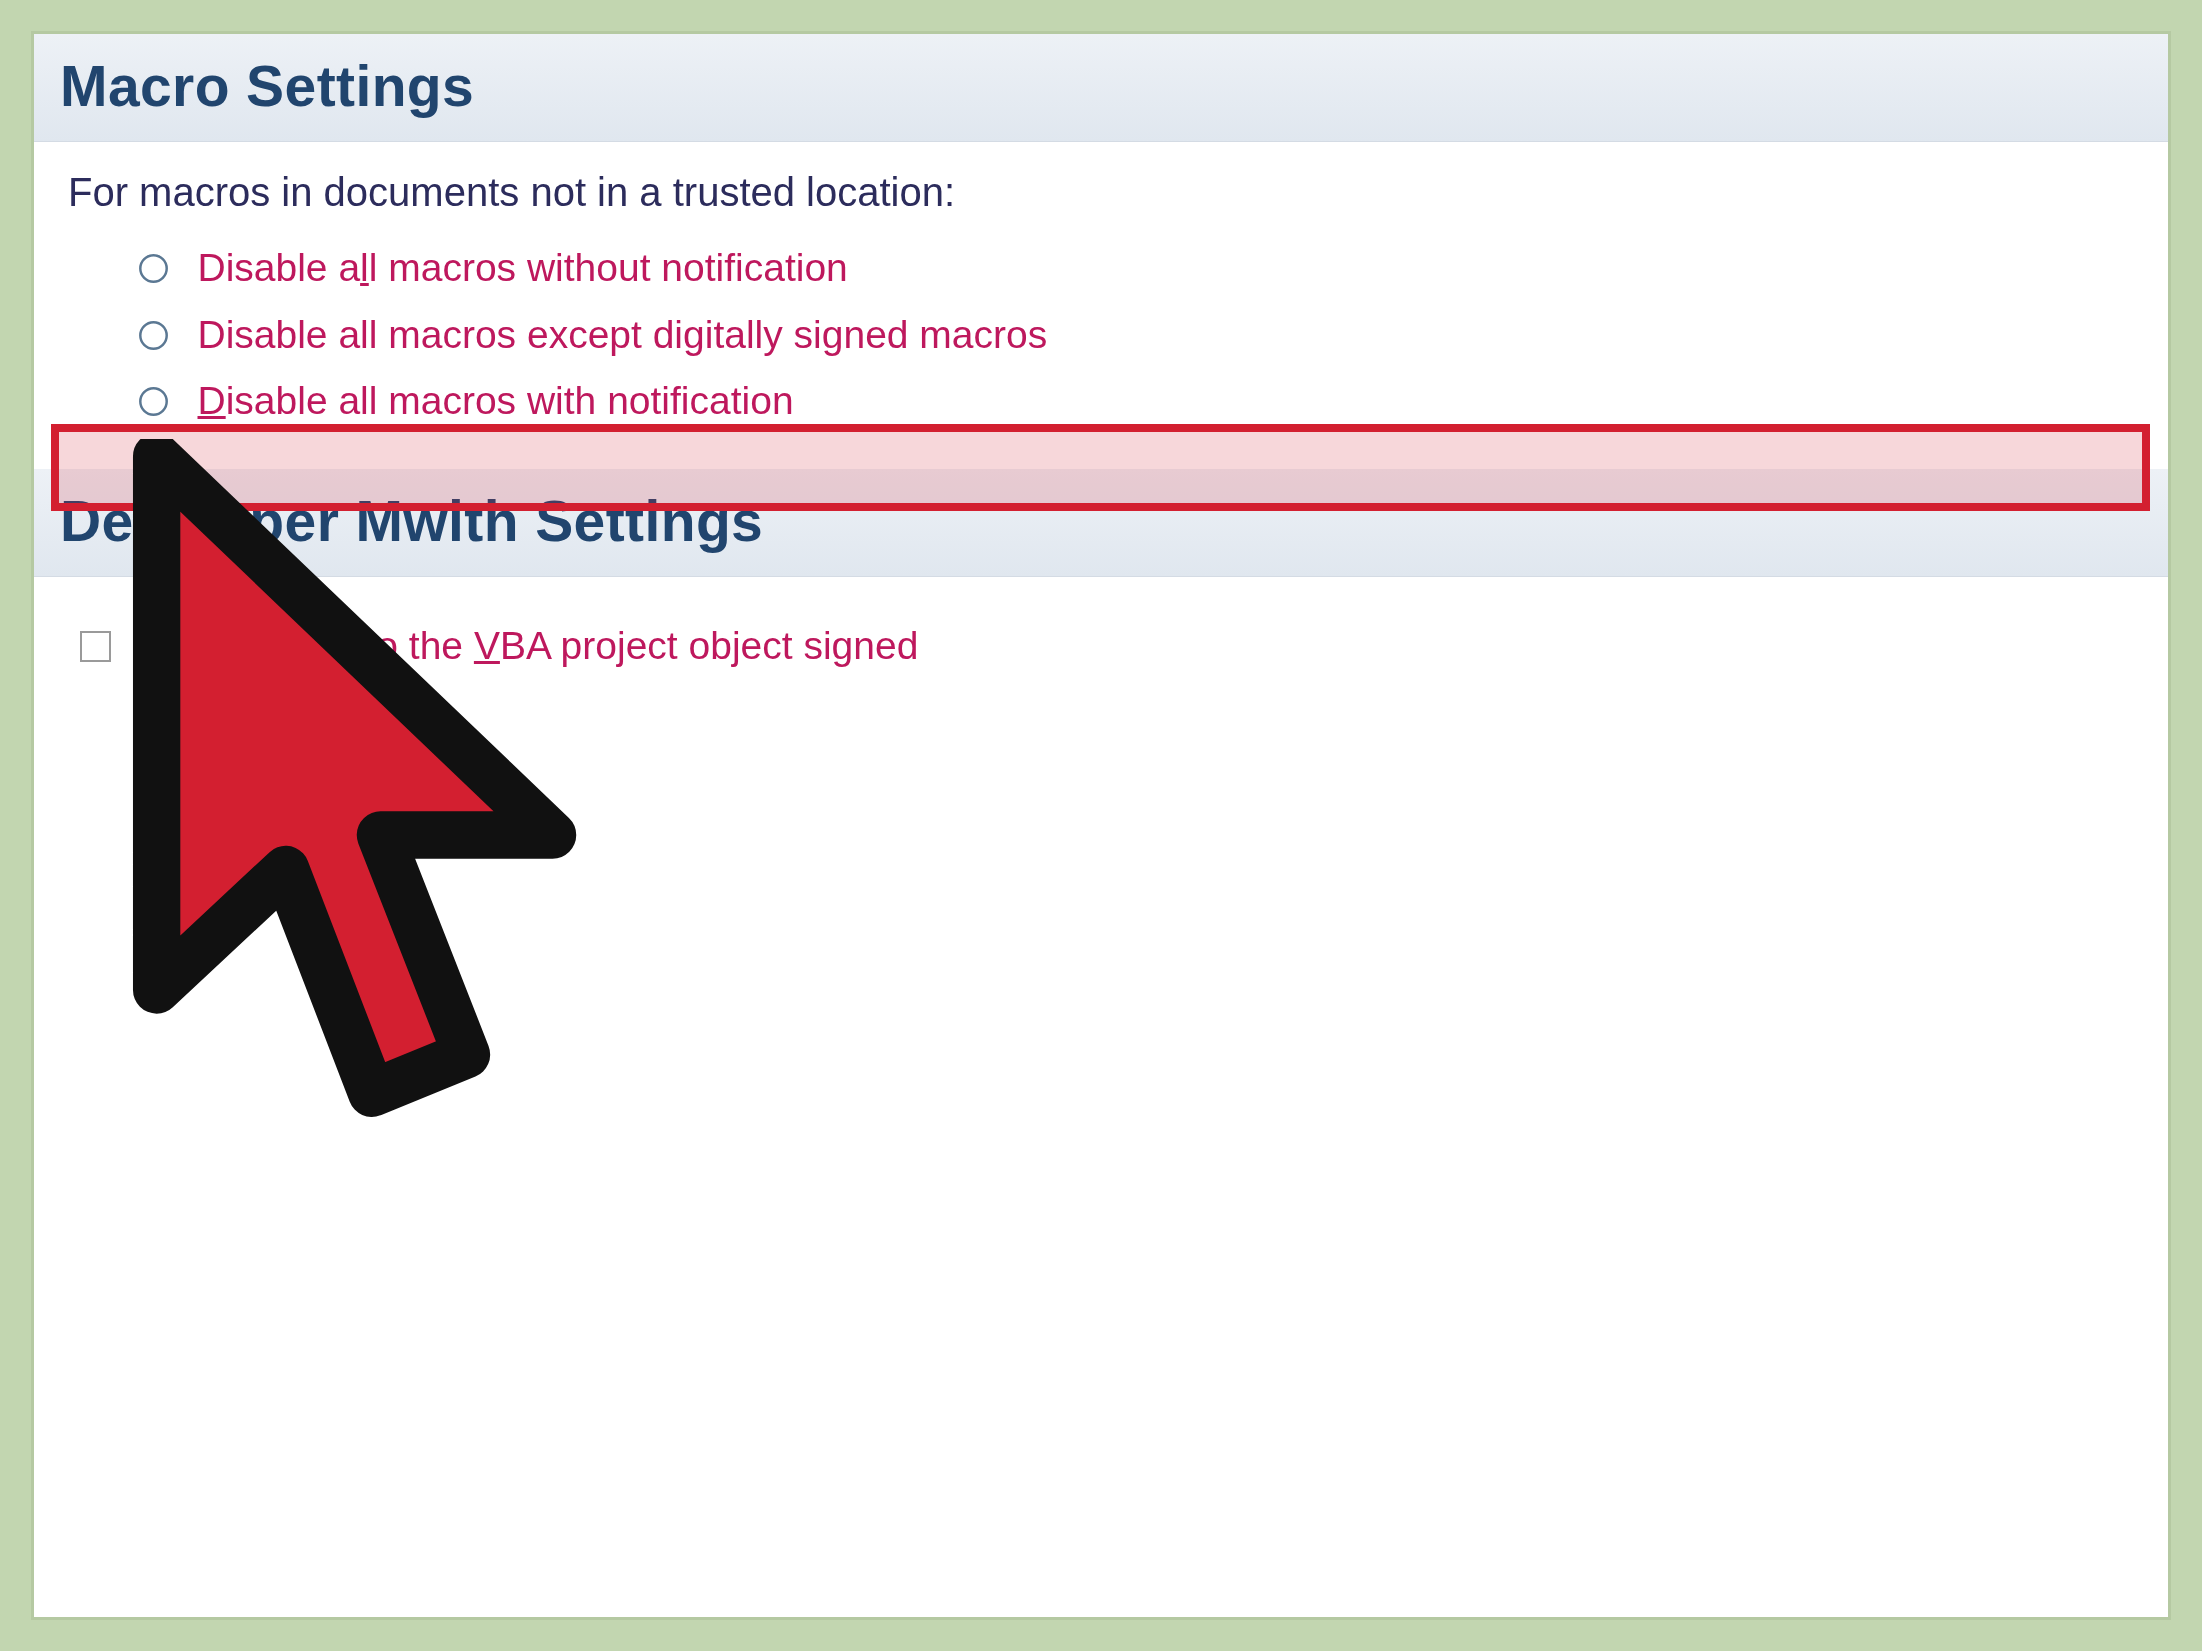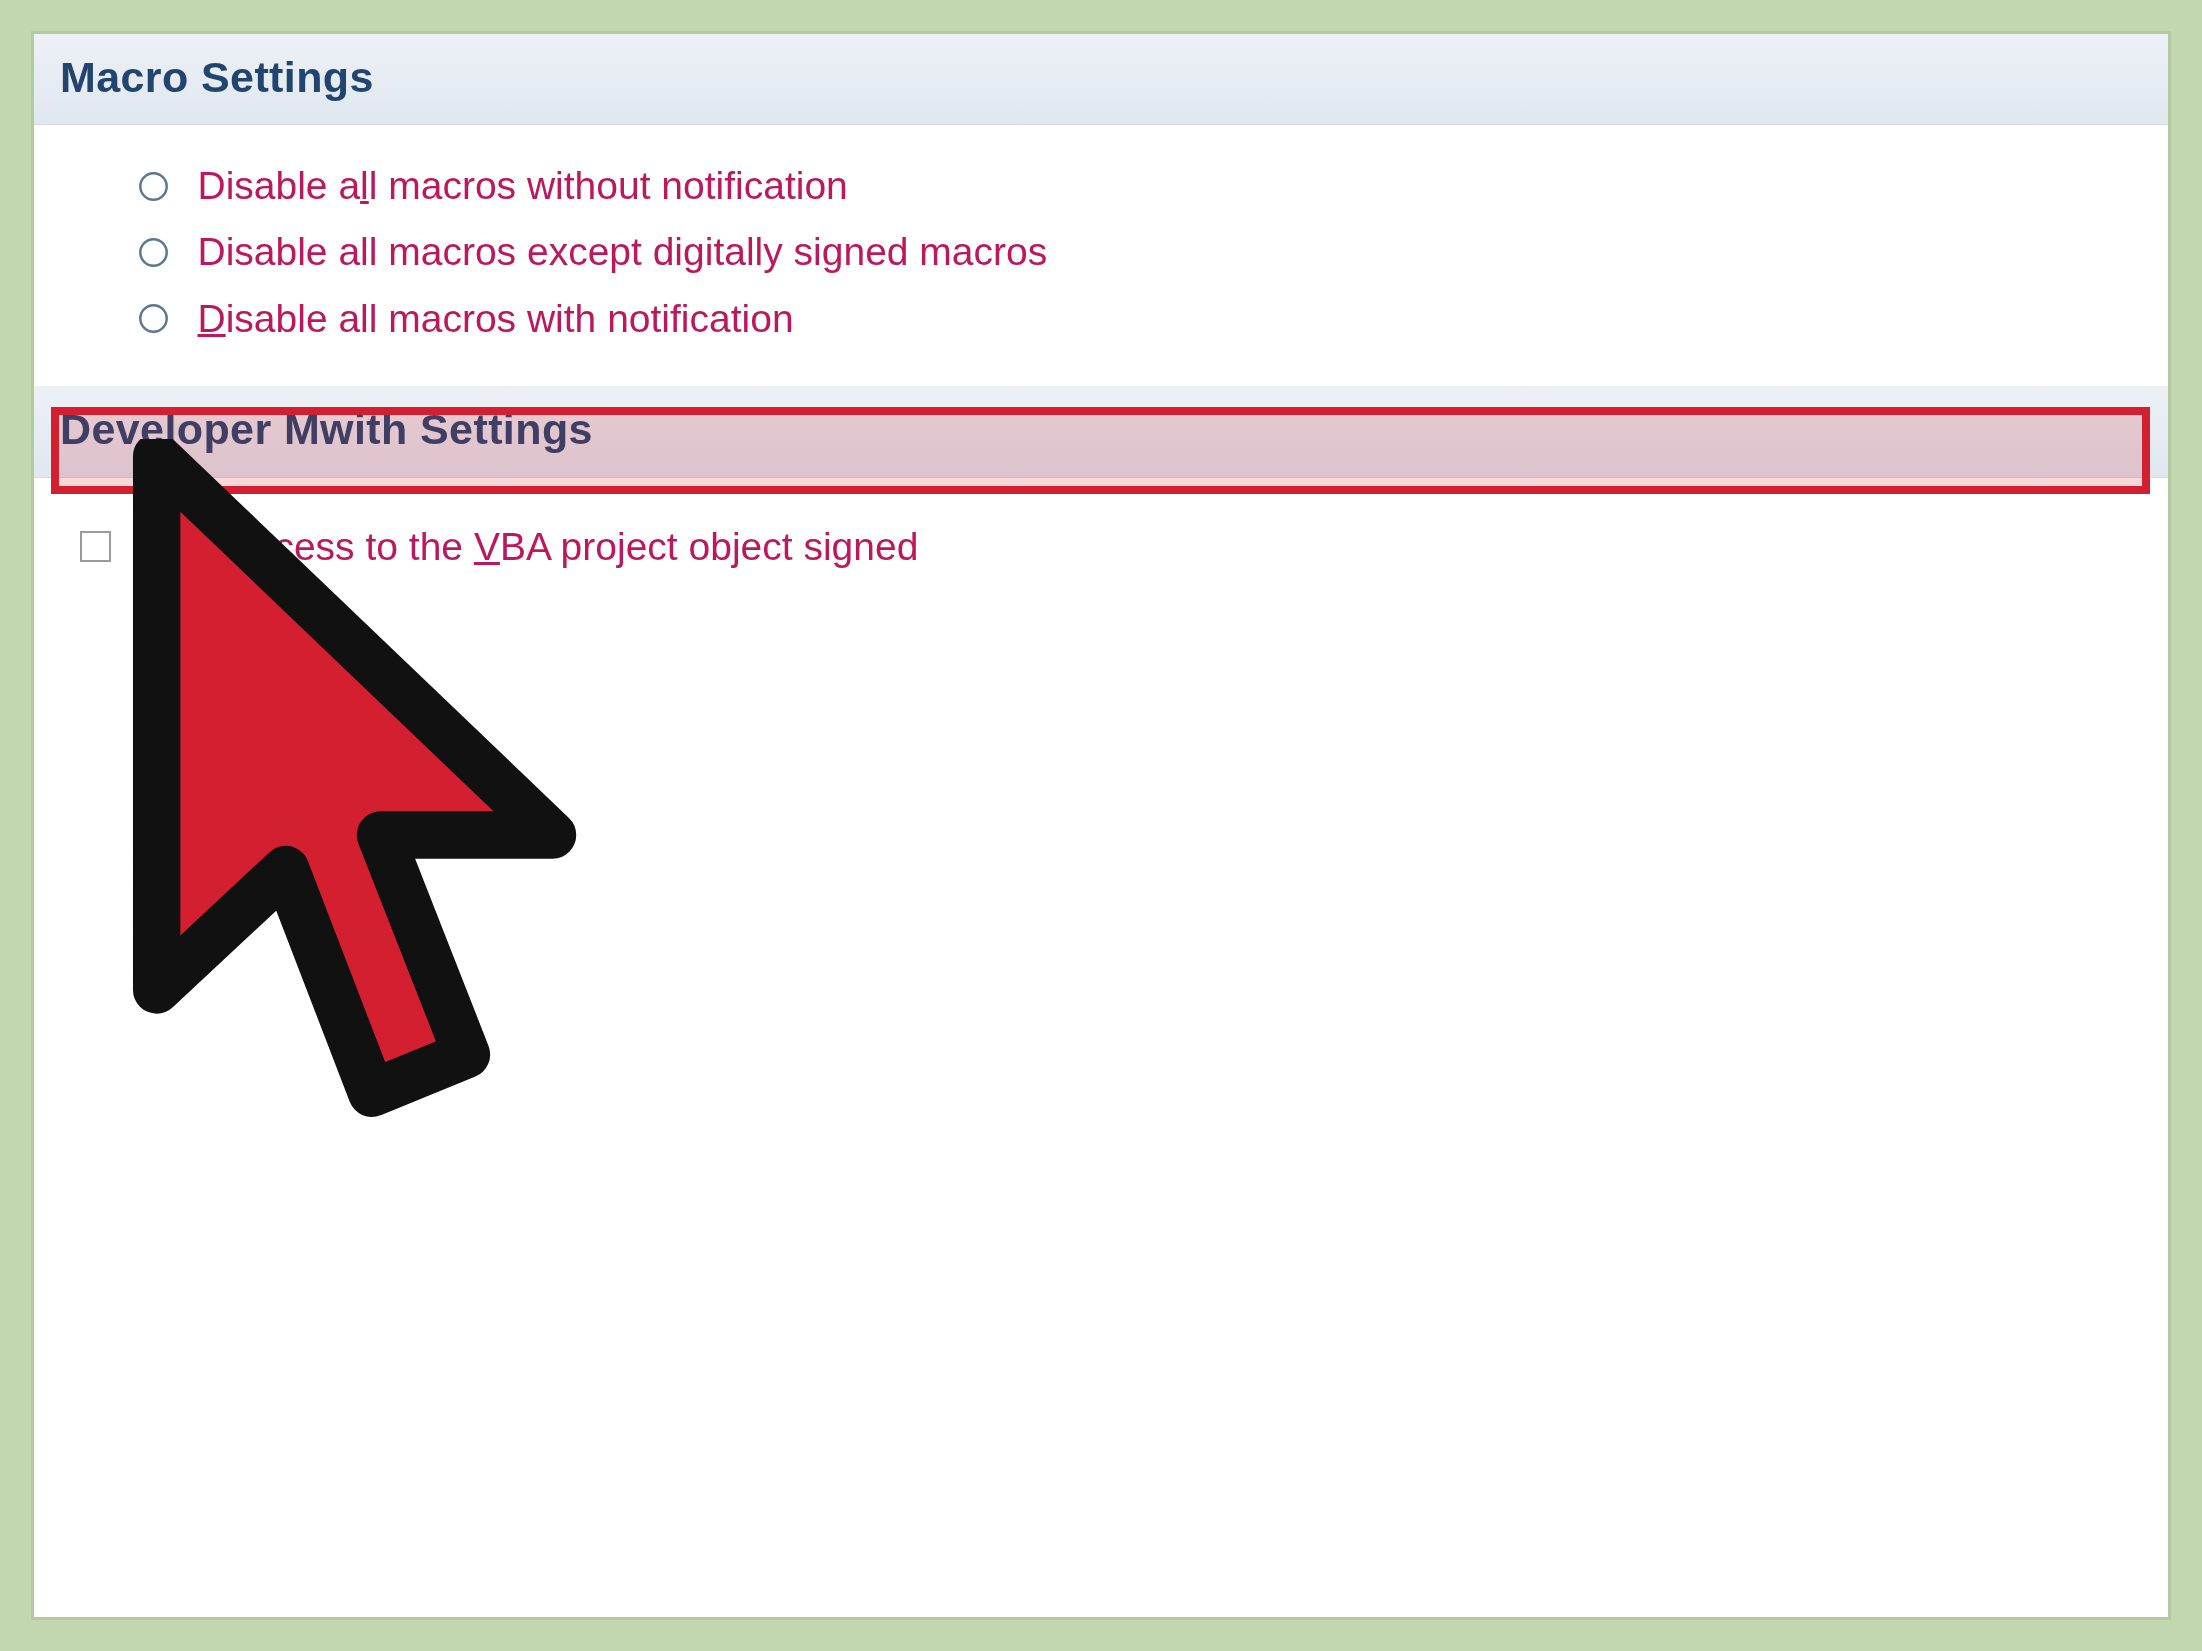--- a/index.html
+++ b/index.html
@@ -19,21 +19,21 @@
     display: flex;
     flex-direction: column;
     position: relative;
     overflow: hidden;
   }
   .section-header {
     background: linear-gradient(to bottom, #edf1f6 0%, #e0e7ef 100%);
     border-bottom: 1.7px solid #d4dbe4;
     color: #21456e;
     font-weight: 700;
-    font-size: 43px;
+    font-size: 57px;
     padding: 19px 26px 22.4px 26px;
     letter-spacing: 0.4px;
   }
   .section-body {
     background: #ffffff;
     padding: 27.5px 34px 34px 34px;
     color: #2c2c5c;
     font-size: 39px;
   }
   .intro {
@@ -99,20 +99,21 @@
 </head>
 <body>
 
 <div class="outer-frame">
 
   <div class="section-header">
     <span>Macro Settings</span>
   </div>
 
   <div class="section-body" style="position:relative;">
+    <div class="intro">For macros in documents not in a trusted location:</div>
 
     <div class="option-row">
       <span class="radio">
         <svg viewBox="0 0 40 40">
             <circle class="radio-outer" cx="20" cy="20" r="16"></circle>
           </svg>
       </span>
       <span class="opt-label"><span>Disable a</span><span class="u">l</span><span>l macros without notification</span></span>
     </div>
 

